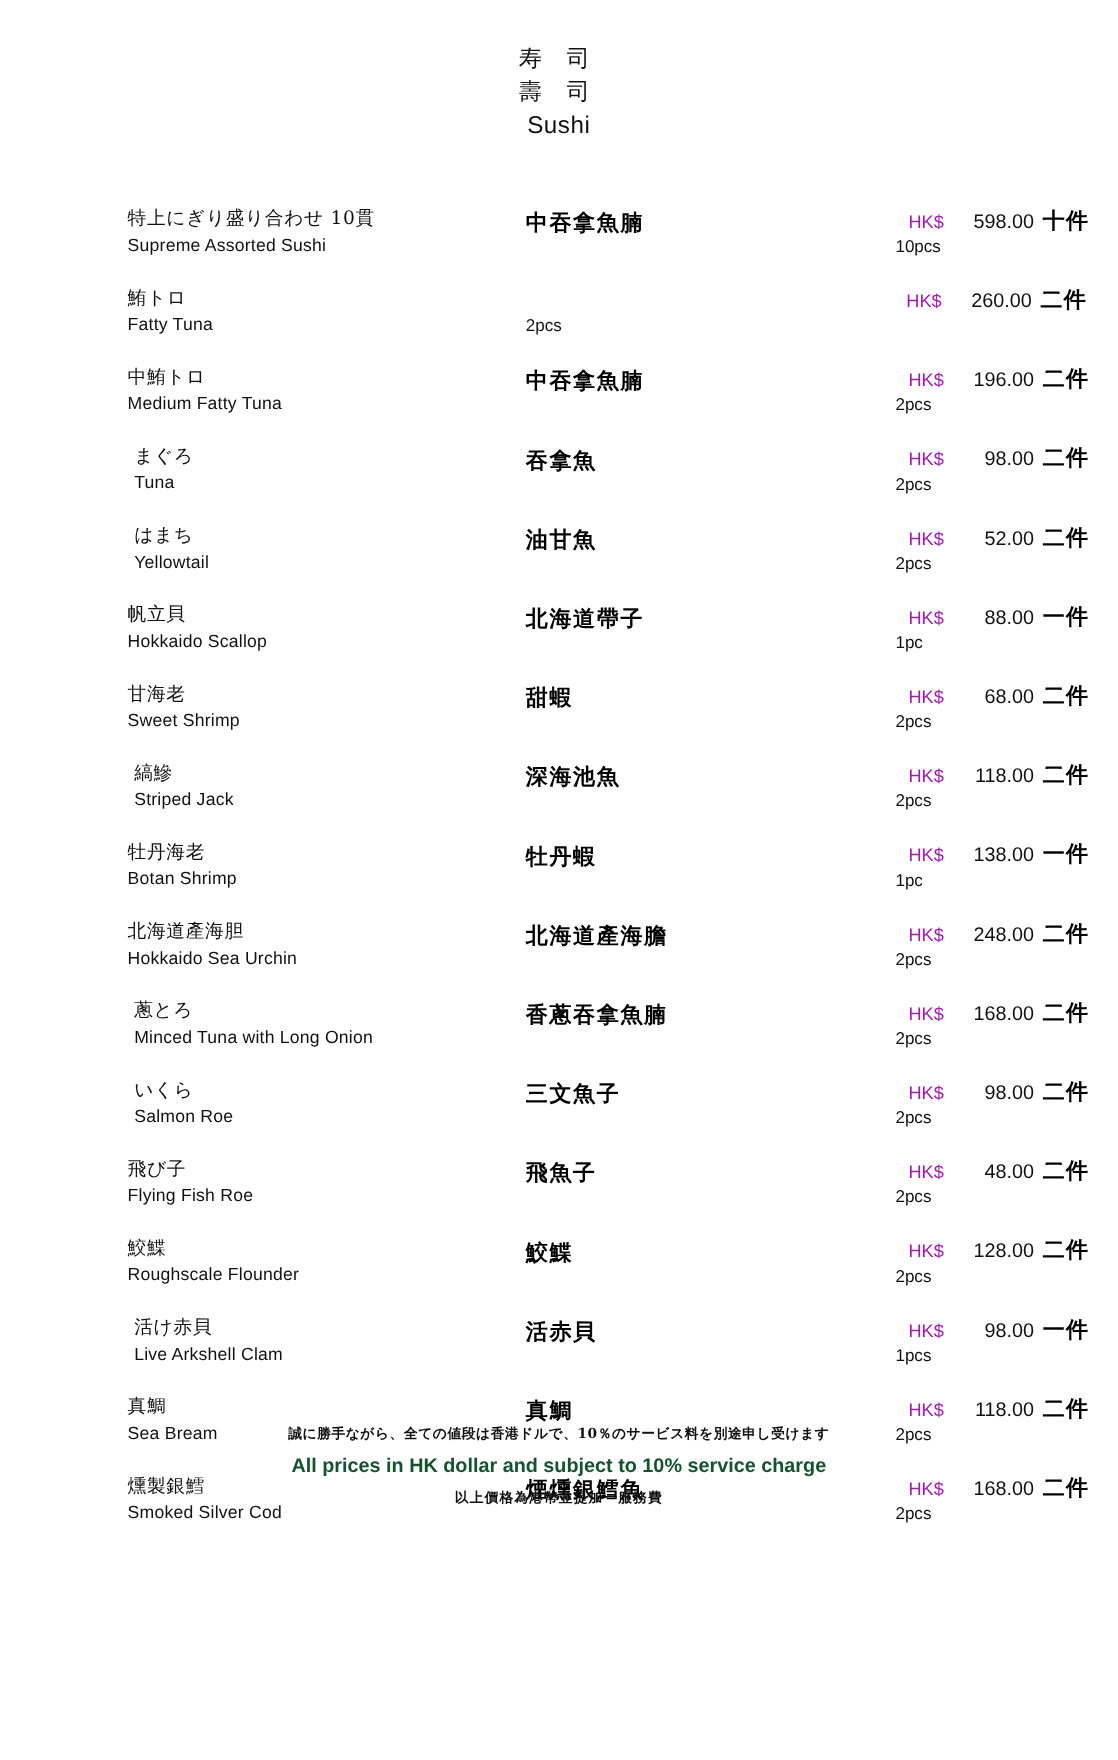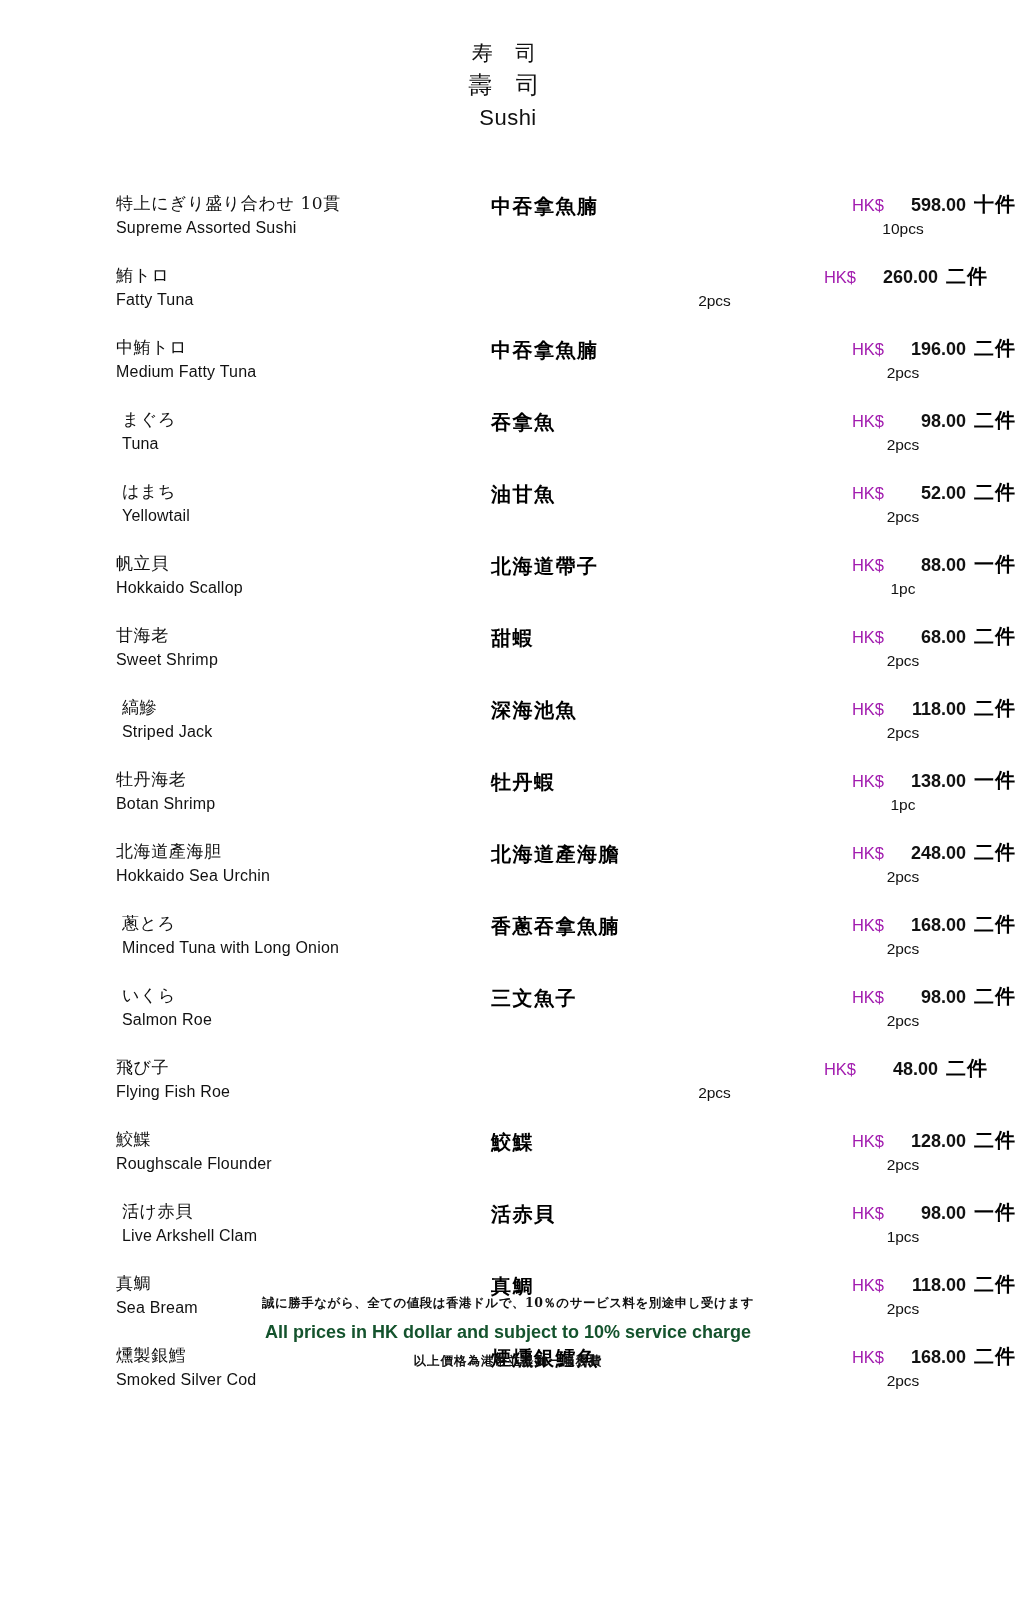--- a/index.html
+++ b/index.html
@@ -32,21 +32,21 @@
   .header .jp-title {
     font-family: "DejaVu Serif", serif;
     font-size: 21px;
     letter-spacing: 8px;
     line-height: 1.45;
     color: #111;
     font-weight: 500;
   }
   .header .zh-title {
     font-family: "DejaVu Serif", serif;
-    font-size: 24px;
+    font-size: 21px;
     letter-spacing: 8px;
     line-height: 1.45;
     color: #111;
     font-weight: 500;
   }
   .header .en-title {
     font-family: "Liberation Sans", sans-serif;
     font-size: 22px;
     line-height: 1.35;
     color: #111;
@@ -60,21 +60,20 @@
     padding: 0 0 0 0;
   }
 
   .item {
     position: relative;
     display: flex;
     align-items: flex-start;
     padding: 0 24px 0 116px;
     min-height: 72px;
     margin-bottom: 0px;
-    gap: 13px;
   }
 
   .col-names {
     width: 362px;
     flex: 0 0 362px;
   }
   .name-jp {
     font-family: "DejaVu Serif", serif;
     font-size: 17px;
     color: #111;
@@ -123,37 +122,36 @@
     font-family: "Liberation Sans", sans-serif;
     font-size: 16.5px;
     color: #a21caf;
   }
   .amount {
     font-family: "Liberation Sans", sans-serif;
     font-size: 18px;
     color: #111;
     min-width: 74px;
     display: inline-block;
-    font-weight: bold;
   }
   .qty-zh {
     font-family: "DejaVu Serif", serif;
     font-weight: bold;
     font-size: 20px;
     color: #000;
     letter-spacing: 1px;
     width: 46px;
     text-align: left;
     display: inline-block;
   }
   .qty-en {
     font-family: "Liberation Sans", sans-serif;
     font-size: 15.5px;
     color: #111;
-    text-align: center;
+    text-align: left;
     padding-right: 54px;
     margin-top: 2px;
     white-space: nowrap;
   }
 
   
   .footer {
     position: absolute;
     left: 0;
     right: 0;
@@ -373,20 +371,21 @@
             <span class="qty-zh">二件</span>
           </div>
           <div class="qty-en">2pcs</div>
         </div>
       </div>
       <div class="item">
         <div class="col-names">
           <div class="name-jp">飛び子</div>
           <div class="name-en">Flying Fish Roe</div>
         </div>
+        <div class="col-zh">飛魚子</div>
         <div class="col-price">
           <div class="price-row">
             <span class="cur">HK$</span>
             <span class="amount">48.00</span>
             <span class="qty-zh">二件</span>
           </div>
           <div class="qty-en">2pcs</div>
         </div>
       </div>
       <div class="item">

